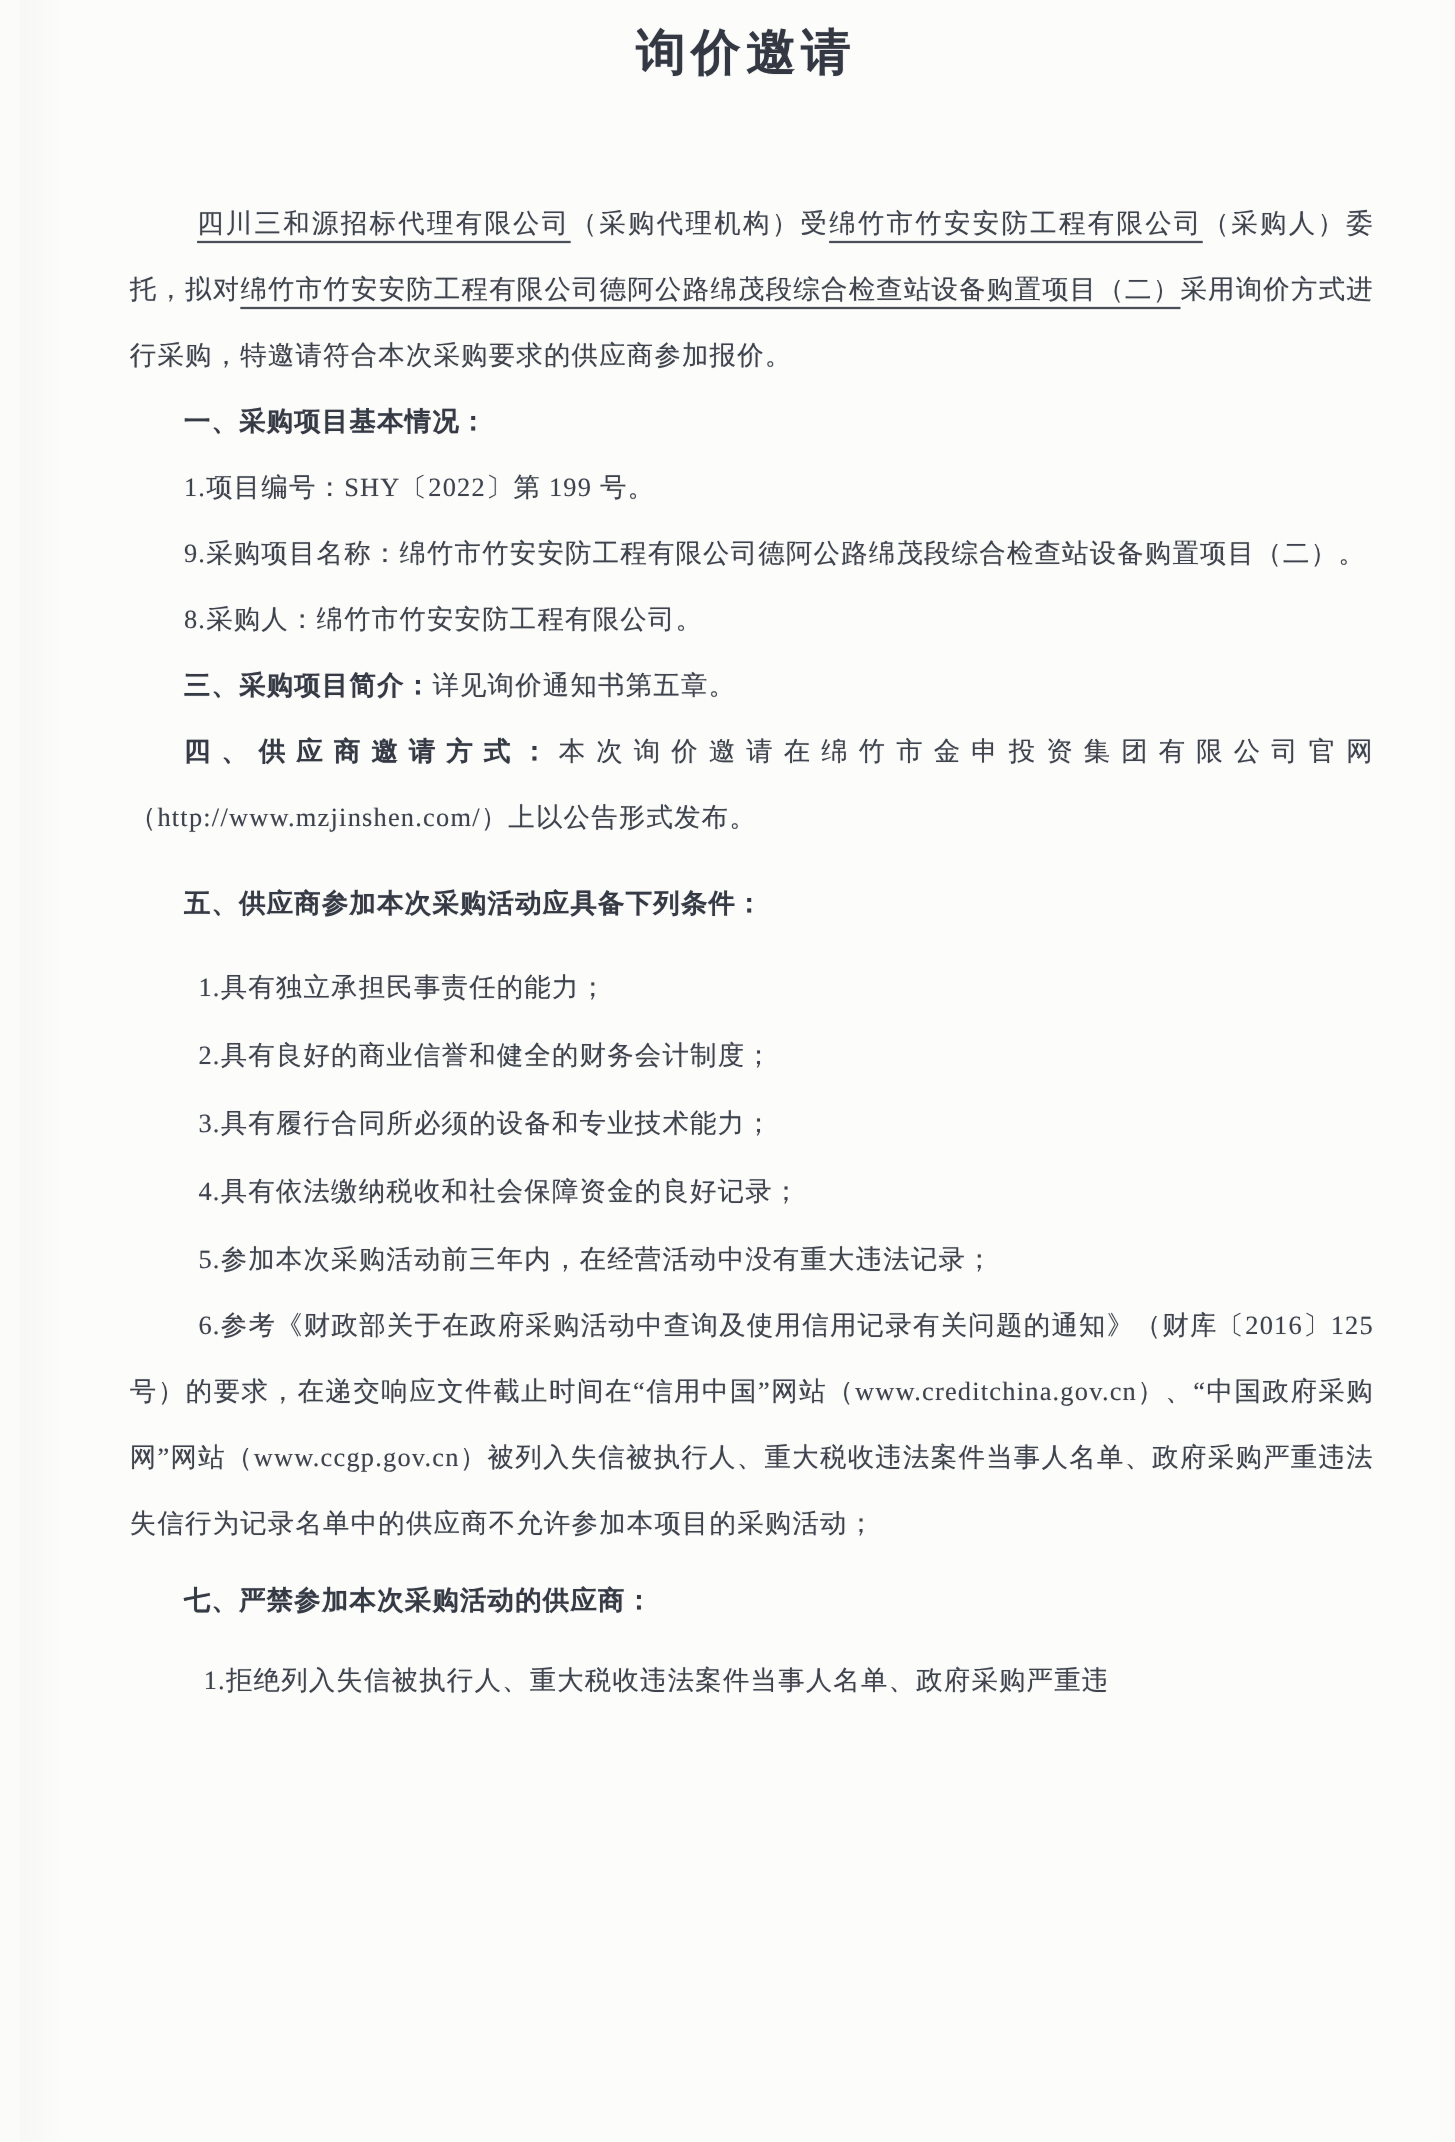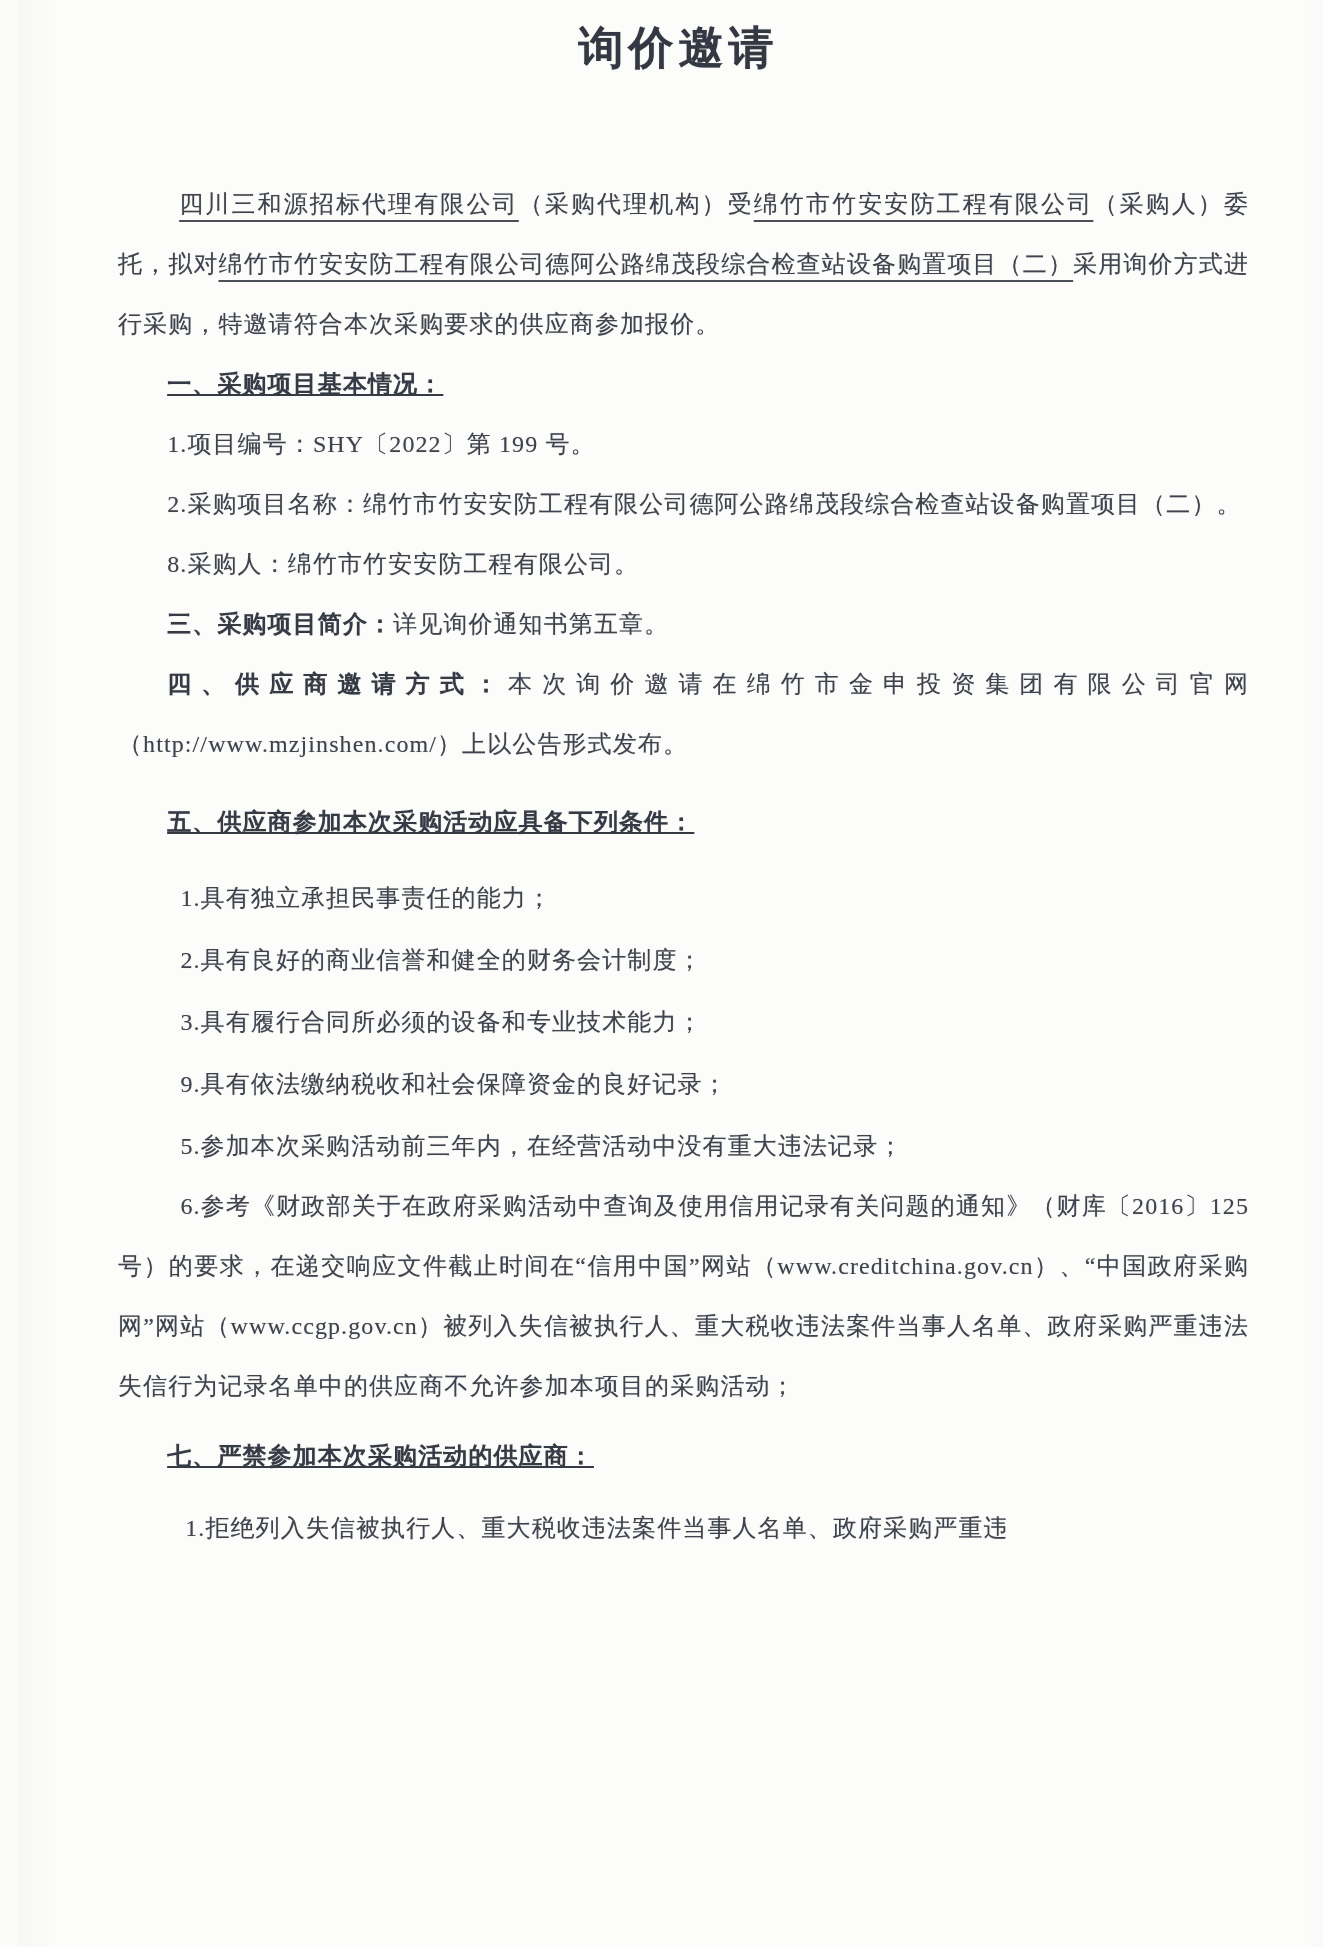--- a/index.html
+++ b/index.html
@@ -32,21 +32,21 @@
     line-height:60px;
     letter-spacing:1.1px;
     text-align:justify;
     text-justify:inter-character;
     text-shadow:0 0 1px rgba(62,67,77,.35);
   }
   .intro{margin-top:96px;text-indent:2.55em;}
   .ind20{text-indent:2.05em;}
   .ind26{text-indent:2.6em;}
   .ind28{text-indent:2.8em;}
-  .h{font-weight:700;color:#353a45;text-decoration:underline;}
+  .h{font-weight:700;color:#353a45;}
   .b{font-weight:700;color:#353a45;}
   .u{
     text-decoration:underline;
     text-underline-offset:8px;
     text-decoration-thickness:2px;
     text-decoration-color:#4a4f59;
   }
   .sec5-head{margin-top:18px;margin-bottom:16px;}
   .gap2{margin-bottom:2px;}
   .sec7-head{margin-top:10px;}
@@ -56,32 +56,32 @@
 <body>
 
 <div class="page">
 
   <h1 class="title">询价邀请</h1>
 
   <p class="para intro"><span class="u">四川三和源招标代理有限公司</span><span>（采购代理机构）受</span><span class="u">绵竹市竹安安防工程有限公司</span><span>（采购人）委托，拟对</span><span class="u">绵竹市竹安安防工程有限公司德阿公路绵茂段综合检查站设备购置项目（二）</span><span>采用询价方式进行采购，特邀请符合本次采购要求的供应商参加报价。</span></p>
 
   <p class="para h ind20">一、采购项目基本情况：</p>
   <p class="para ind20">1.项目编号：SHY〔2022〕第 199 号。</p>
-  <p class="para ind20">2.采购项目名称：绵竹市竹安安防工程有限公司德阿公路绵茂段综合检查站设备购置项目（二）。</p>
+  <p class="para ind20">9.采购项目名称：绵竹市竹安安防工程有限公司德阿公路绵茂段综合检查站设备购置项目（二）。</p>
   <p class="para ind20">8.采购人：绵竹市竹安安防工程有限公司。</p>
 
 
   <p class="para ind20"><span class="b">三、采购项目简介：</span><span>详见询价通知书第五章。</span></p>
 
   <p class="para ind20"><span class="b">四、供应商邀请方式：</span><span>本次询价邀请在绵竹市金申投资集团有限公司官网（http://www.mzjinshen.com/）上以公告形式发布。</span></p>
 
   <p class="para h ind20 sec5-head">五、供应商参加本次采购活动应具备下列条件：</p>
   <p class="para ind26 gap2">1.具有独立承担民事责任的能力；</p>
   <p class="para ind26 gap2">2.具有良好的商业信誉和健全的财务会计制度；</p>
   <p class="para ind26 gap2">3.具有履行合同所必须的设备和专业技术能力；</p>
-  <p class="para ind26 gap2">9.具有依法缴纳税收和社会保障资金的良好记录；</p>
+  <p class="para ind26 gap2">4.具有依法缴纳税收和社会保障资金的良好记录；</p>
   <p class="para ind26">5.参加本次采购活动前三年内，在经营活动中没有重大违法记录；</p>
   <p class="para ind26">6.参考《财政部关于在政府采购活动中查询及使用信用记录有关问题的通知》（财库〔2016〕125 号）的要求，在递交响应文件截止时间在“信用中国”网站（www.creditchina.gov.cn）、“中国政府采购网”网站（www.ccgp.gov.cn）被列入失信被执行人、重大税收违法案件当事人名单、政府采购严重违法失信行为记录名单中的供应商不允许参加本项目的采购活动；</p>
 
   <p class="para h ind20 sec7-head">七、严禁参加本次采购活动的供应商：</p>
   <p class="para ind28 sec7-item">1.拒绝列入失信被执行人、重大税收违法案件当事人名单、政府采购严重违</p>
 
 </div>
 
 </body></html>

